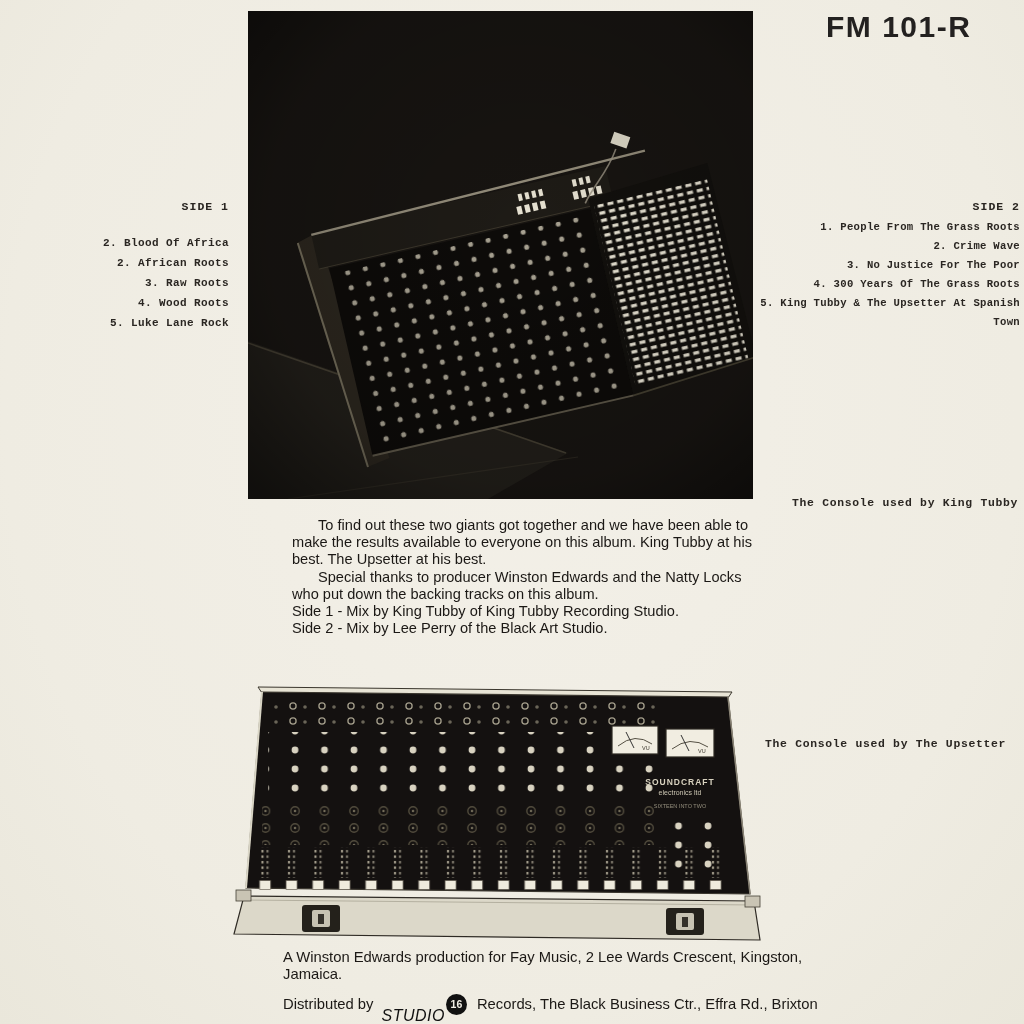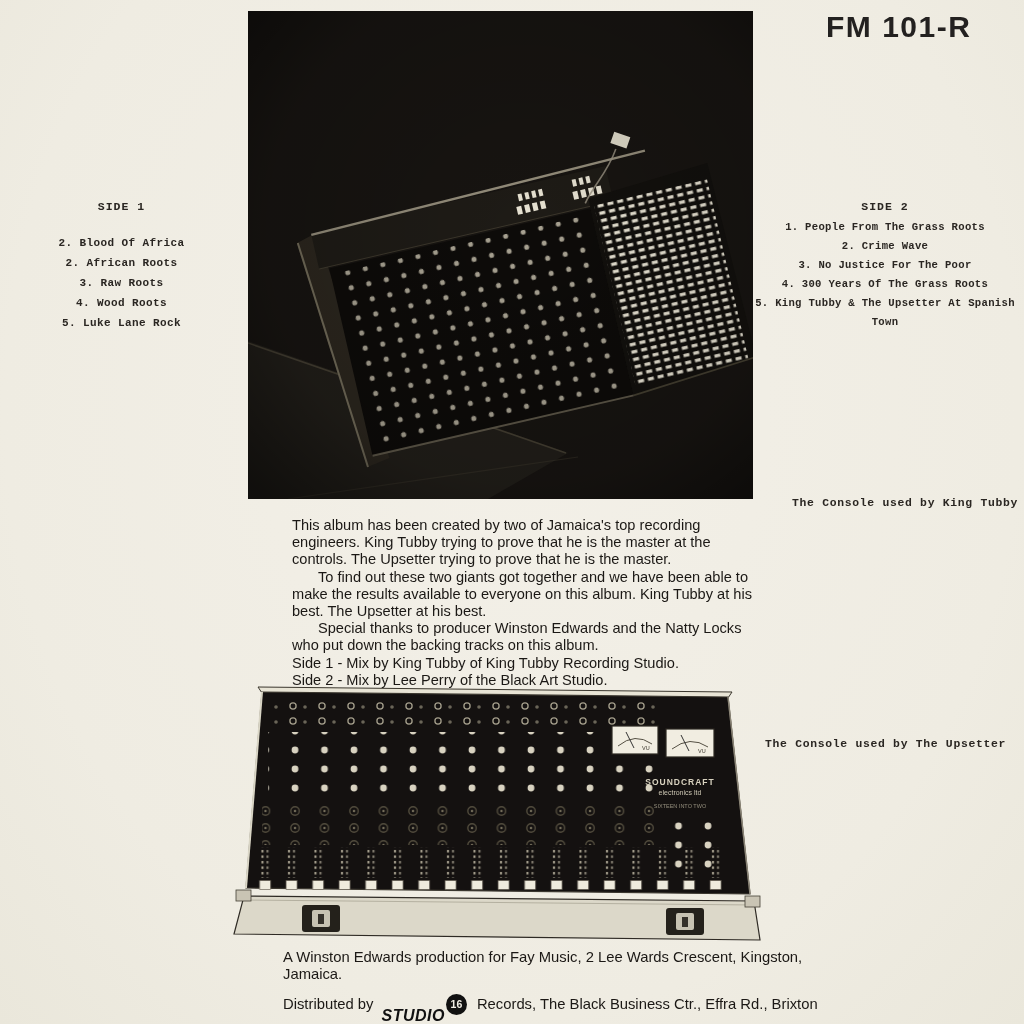--- a/index.html
+++ b/index.html
@@ -13,42 +13,42 @@
   }
   .tw{font-family:"Liberation Mono","DejaVu Sans Mono",monospace;font-weight:bold;color:#2a2622;}
   #catalog{
     position:absolute;left:826px;top:10px;width:190px;
     font-size:30px;font-weight:bold;letter-spacing:1.5px;color:#232120;
   }
   
   #photo-top{position:absolute;left:248px;top:11px;width:505px;height:488px;}
   #photo-bottom{position:absolute;left:228px;top:684px;width:540px;height:266px;}
   
-  .sidelist{position:absolute;text-align:center;}
+  .sidelist{position:absolute;text-align:right;}
   #side1{left:14px;top:200px;width:215px;}
   #side2{left:750px;top:200px;width:270px;}
   .side-head{font-size:11.5px;letter-spacing:1px;}
   #side1 .side-head{margin-bottom:20px;}
   #side2 .side-head{margin-bottom:5px;}
   #side1 .trklist div{line-height:20px;font-size:11px;letter-spacing:.4px;}
   #side2 .trklist div{line-height:19px;font-size:10.6px;letter-spacing:.3px;}
   
   .caption{position:absolute;font-size:11.4px;letter-spacing:.7px;white-space:nowrap;}
   #caption-top{left:792px;top:497px;}
   #caption-bottom{left:765px;top:738px;}
   
   #description{position:absolute;left:292px;top:517px;width:472px;font-size:14.6px;line-height:17.2px;color:#1b1815;}
   #description p{margin:0;}
   #description p.indent{text-indent:26px;}
   .mixline{margin-top:7px;}
   
   #footer{position:absolute;left:283px;top:949px;width:560px;font-size:14.8px;line-height:16.5px;color:#1b1815;}
   #footer .distrow{display:flex;align-items:center;margin-top:2px;}
   #studio-logo{display:inline-flex;align-items:center;margin:0 10px 0 8px;}
-  #studio-word{font-style:italic;font-weight:bold;font-size:16px;letter-spacing:.5px;color:#111;margin-top:24px;}
+  #studio-word{font-style:italic;font-weight:normal;font-size:16px;letter-spacing:.5px;color:#111;margin-top:24px;}
   #studio-circle{
     width:21px;height:21px;border-radius:50%;background:#111;color:#f1eee5;
     display:flex;align-items:center;justify-content:center;
     font-size:10.5px;font-weight:bold;margin-left:1px;
   }
 </style>
 </head>
 <body>
 
 <div id="cover">
@@ -136,21 +136,20 @@
         <div>3. No Justice For The Poor</div>
         <div>4. 300 Years Of The Grass Roots</div>
         <div>5. King Tubby &amp; The Upsetter At Spanish Town</div>
       </div>
   </div>
 
   <div id="caption-top" class="caption tw">The Console used by King Tubby</div>
   <div id="caption-bottom" class="caption tw">The Console used by The Upsetter</div>
 
   <div id="description">
-    <p>This album has been created by two of Jamaica's top recording engineers. King Tubby trying to prove that he is the master at the controls. The Upsetter trying to prove that he is the master.</p>
     <p class="indent">To find out these two giants got together and we have been able to make the results available to everyone on this album. King Tubby at his best. The Upsetter at his best.</p>
     <p class="indent">Special thanks to producer Winston Edwards and the Natty Locks who put down the backing tracks on this album.</p>
     <p class="mixline">Side 1 - Mix by King Tubby of King Tubby Recording Studio.</p>
     <p class="mixline">Side 2 - Mix by Lee Perry of the Black Art Studio.</p>
   </div>
 
   <svg id="photo-bottom" viewBox="0 0 540 266" xmlns="http://www.w3.org/2000/svg">
     <defs>
       <pattern id="bk1" width="29" height="15" patternUnits="userSpaceOnUse">
         <circle cx="7" cy="7" r="3.1" fill="none" stroke="#a39d8a" stroke-width="1.3"></circle>

